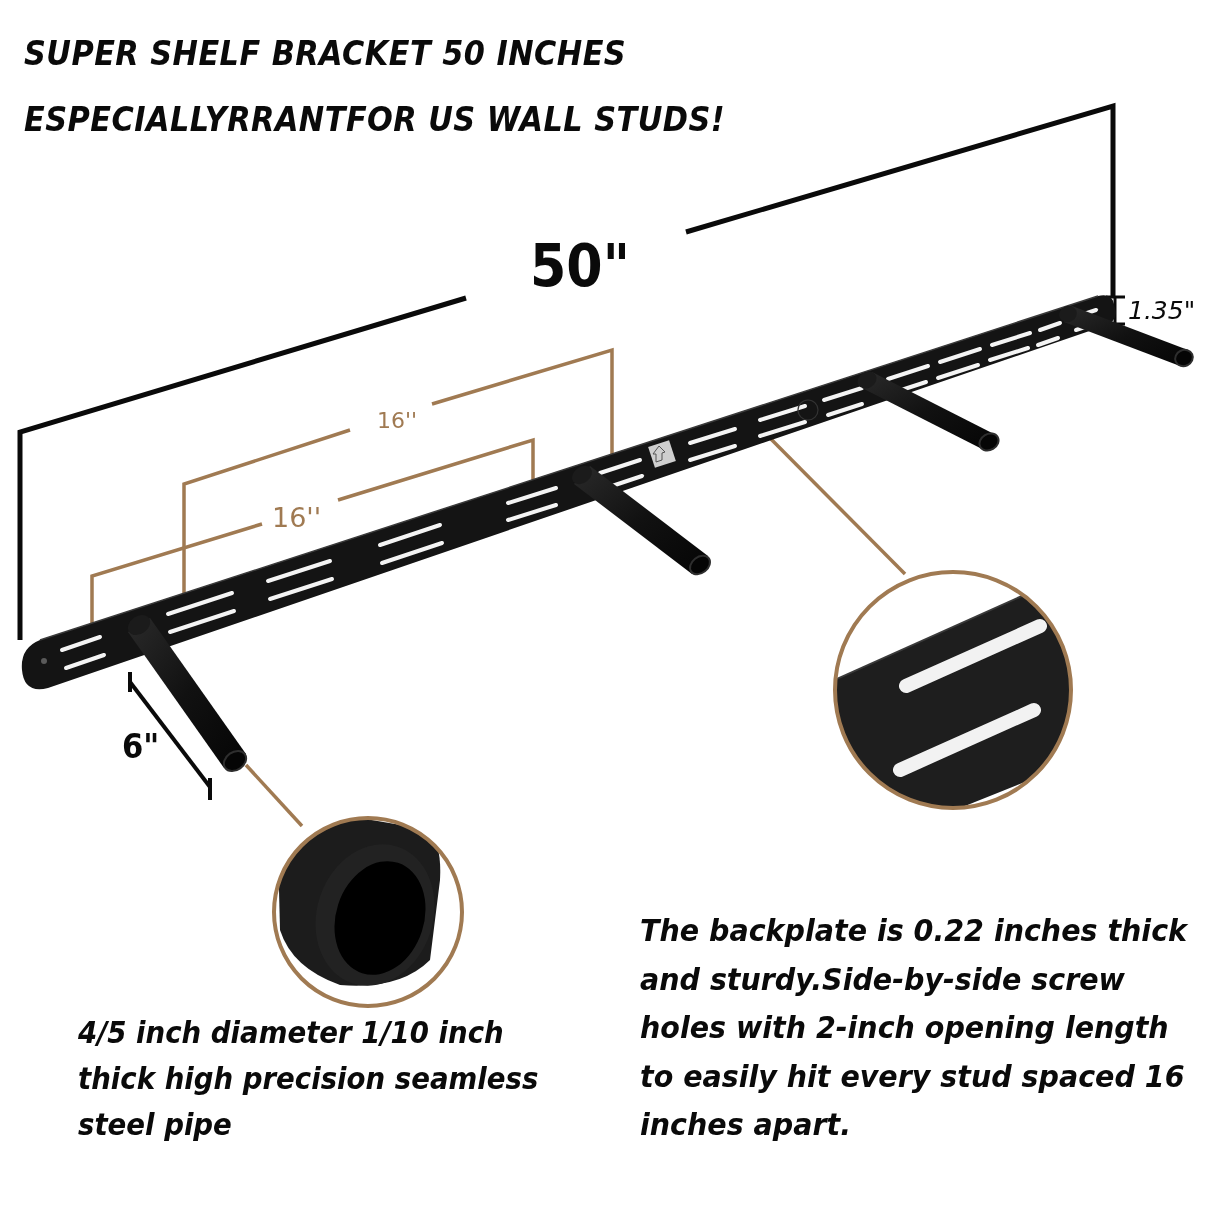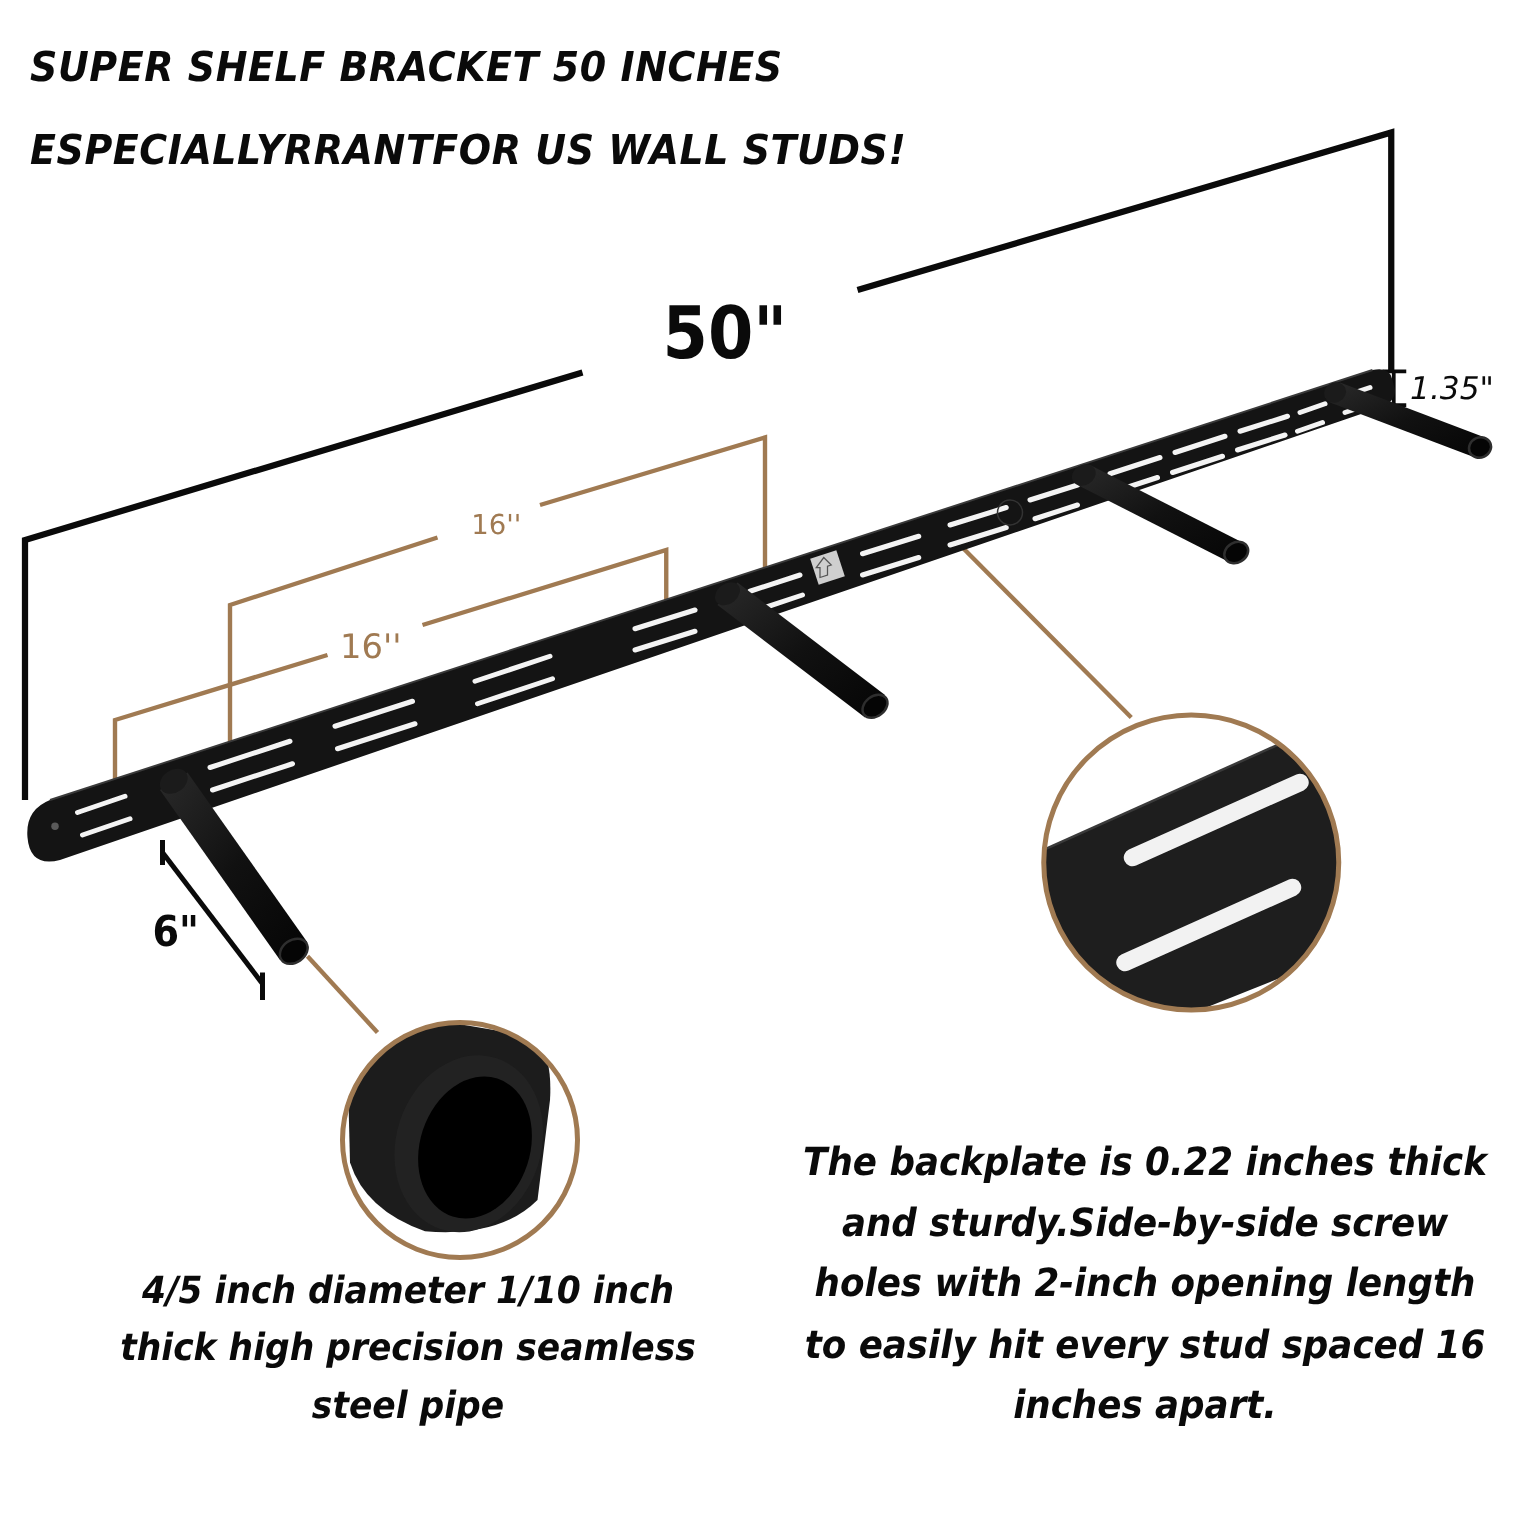--- a/index.html
+++ b/index.html
@@ -3,21 +3,20 @@
   <meta charset="utf-8">
   <style>
     html, body { margin: 0; padding: 0; background: #ffffff; }
     .canvas {
       position: relative;
       width: 1214px;
       height: 1214px;
       background: #ffffff;
       overflow: hidden;
       font-family: "DejaVu Sans", sans-serif;
-      text-align: center;
     }
     .title-line {
       position: absolute;
       left: 24px;
       font-family: "DejaVu Sans", sans-serif;
       font-style: italic;
       font-size: 33px;
       letter-spacing: 0.5px;
       color: #0a0a0a;
       white-space: nowrap;

